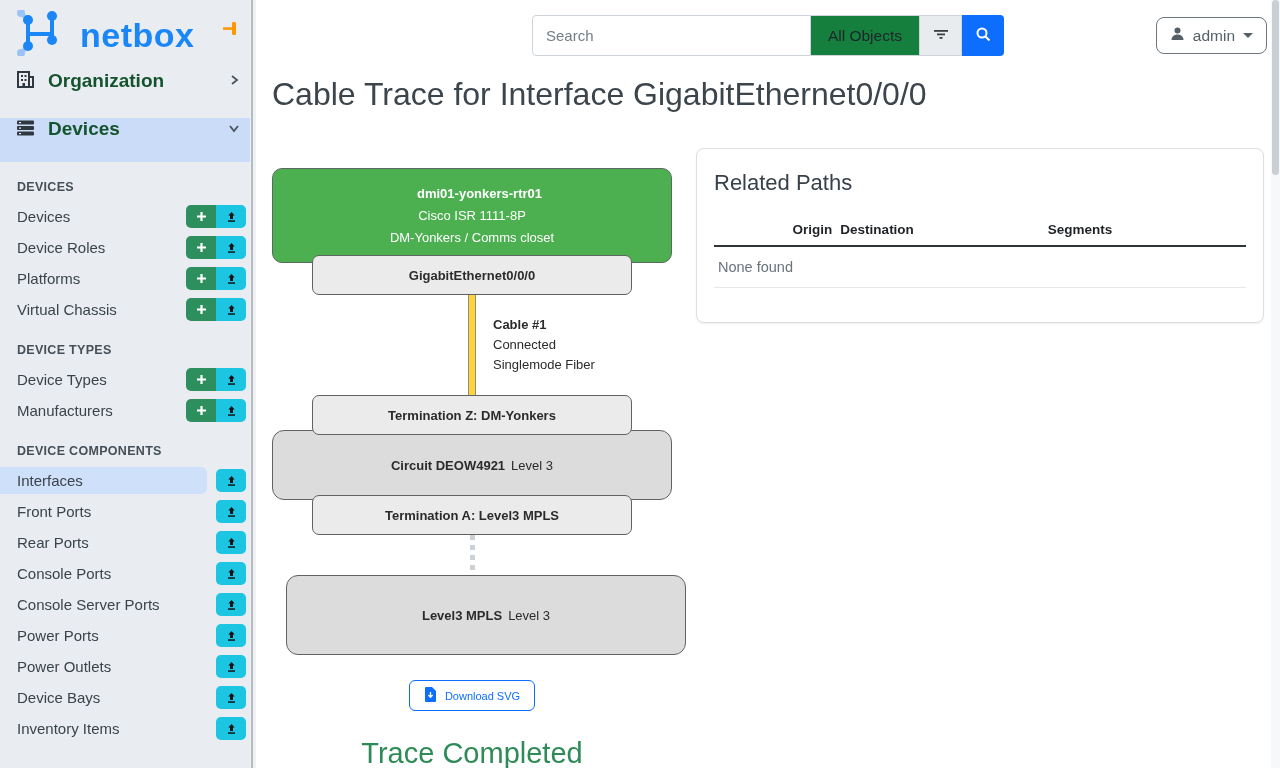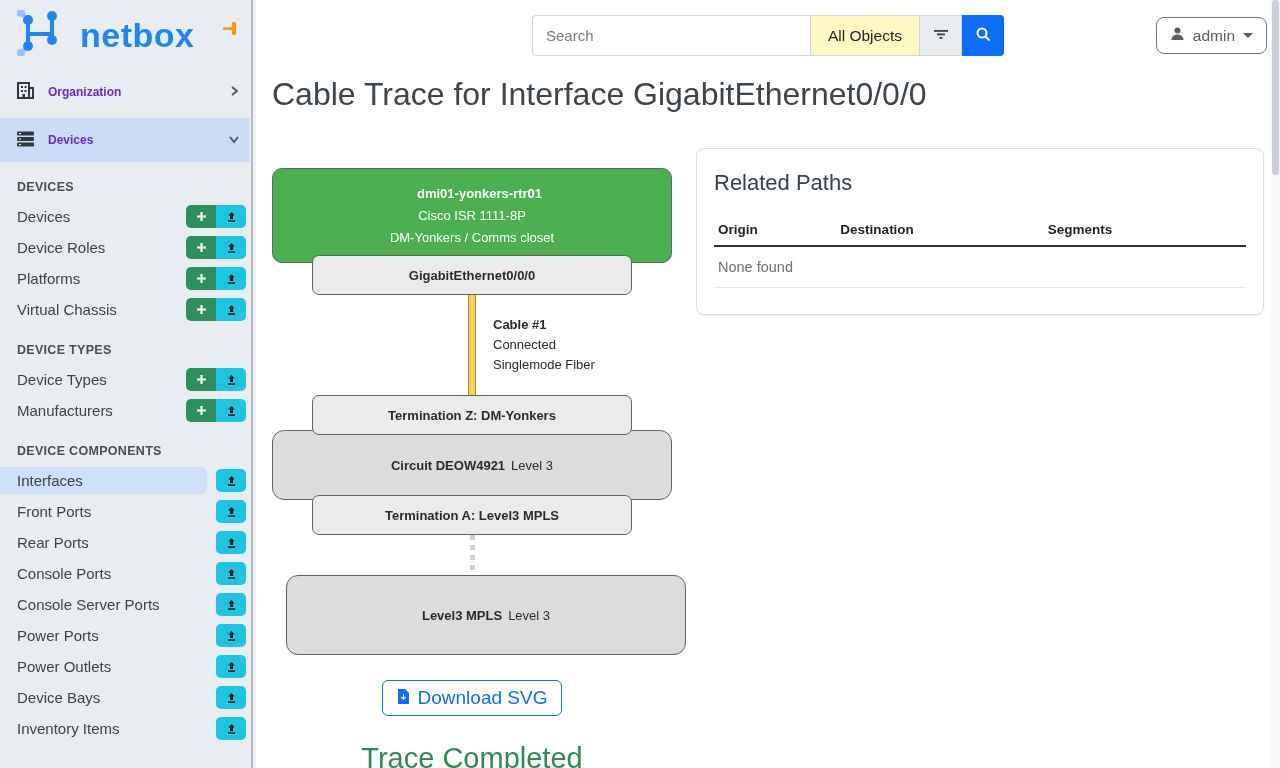--- a/index.html
+++ b/index.html
@@ -12,22 +12,22 @@
 
   
   .sidebar { width:256px; height:768px; background:#e9edf1; position:relative; flex:0 0 256px; }
   .sb-scroll { position:absolute; top:0; right:0; bottom:0; width:6px; background:#f0f2f4; }
   .sb-scroll .thumb { position:absolute; top:0; bottom:0; left:1px; width:2px; background:#b4bac0; }
 
   .logo-row { display:flex; align-items:center; padding:14px 16px 10px 16px; height:66px; }
   .wordmark { font-size:34px; font-weight:bold; color:#1b86f6; margin-left:12px; letter-spacing:.5px; }
   .pin { margin-left:auto; margin-top:-8px; cursor:pointer; }
 
-  .nav-item { height:44px; display:flex; align-items:center; padding:0 15px 0 16px;
-              font-size:12px; font-weight:bold; color:#6d28d9; cursor:pointer; margin-top:4px; }
+  .nav-item { height:44px; display:flex; align-items:flex-start; padding:0 15px 0 16px;
+              font-size:19px; font-weight:bold; color:#14532d; cursor:pointer; margin-top:4px; }
   .nav-item.active { background:#cbdcf9; }
   .nav-item .nav-label { margin-left:13px; }
   .nav-item .chev { margin-left:auto; }
 
   .section-header { font-size:12.5px; font-weight:bold; color:#454f58; letter-spacing:.3px;
                     padding-left:17px; margin:18px 0 7px 0; }
   .row { height:31px; display:flex; align-items:center; padding-left:17px; font-size:15px;
          color:#3a434b; position:relative; cursor:pointer; }
   .row.active::before { content:''; position:absolute; left:0; top:2px; bottom:2px; right:49px;
          background:#cfe0fb; border-radius:0 6px 6px 0; }
@@ -43,21 +43,21 @@
   .main { flex:1; position:relative; background:#fff; height:768px; overflow:hidden; }
   .main-scroll { position:absolute; top:0; right:0; bottom:0; width:9px; background:#f7f8f9; }
   .main-scroll .thumb { position:absolute; top:0; height:175px; left:1px; right:1px;
                         background:#c9cfd4; border-radius:4px; }
 
   .topbar { position:relative; padding-top:15px; height:56px; }
   .search-group { width:472px; margin:0 auto; display:flex; height:41px; }
   .search-input { flex:1; border:1px solid #ced4da; border-radius:4px 0 0 4px; padding:0 13px;
                   font-size:15px; font-family:"Liberation Sans",sans-serif; color:#212529; outline:none; }
   .search-input::placeholder { color:#757d85; }
-  .scope-btn { border:1px solid #ced4da; border-left:none; background:#fef9c3; color:#1f242a;
+  .scope-btn { border:1px solid #ced4da; border-left:none; background:#15803d; color:#1f242a;
                font-size:15.5px; padding:0 17px; cursor:pointer; font-family:"Liberation Sans",sans-serif; }
   .filter-btn { border:1px solid #ced4da; border-left:none; background:#e9ecef; width:42px;
                 display:flex; align-items:center; justify-content:center; cursor:pointer; }
   .go-btn { border:none; background:#0d6efd; width:42px; border-radius:0 4px 4px 0;
             display:flex; align-items:center; justify-content:center; cursor:pointer; }
 
   .user-btn { position:absolute; right:13px; top:17px; height:37px; display:flex; align-items:center;
               gap:8px; border:1px solid #6e7780; border-radius:8px; background:#fff; padding:0 13px;
               color:#565f68; font-size:15.5px; cursor:pointer; font-family:"Liberation Sans",sans-serif; }
   .caret-down { width:0; height:0; border-left:5px solid transparent; border-right:5px solid transparent;
@@ -86,32 +86,32 @@
   .cable-name { font-weight:bold; }
   .big-box { width:400px; background:#dcdcdc; border:1px solid #626262; border-radius:12px;
              display:flex; flex-direction:row; align-items:center; justify-content:center; gap:6px;
              font-size:13px; color:#2b2b2b; position:relative; z-index:2; }
   .circuit-box { height:70px; margin-top:-5px; margin-bottom:-5px; }
   .far-box { height:80px;margin-left:28px; }
   .bold-line { font-weight:bold; }
   .dotted-link { height:40px; width:5px;
                  background:repeating-linear-gradient(to bottom,#ccd1d6 0 5px,transparent 5px 10px); }
   .dl-btn { margin-top:25px; display:inline-flex; align-items:center; gap:8px; border:1px solid #0d6efd;
-            color:#0d6efd; background:#fff; border-radius:6px; padding:6px 14px; font-size:19px;
+            color:#0d6efd; background:#fff; border-radius:6px; padding:6px 14px; font-size:11px;
             cursor:pointer; font-family:"Liberation Sans",sans-serif; }
   .trace-status { margin-top:26px; font-size:29px; color:#2e8b57; }
 
   
   .paths-card { flex:1; margin-left:24px; background:#fff; border:1px solid #dcdfe3; border-radius:8px;
-                box-shadow:0 1px 2px rgba(0,0,0,.07); padding:17px 17px 26px 17px; align-self:flex-start; }
+                box-shadow:0 1px 2px rgba(0,0,0,.07); padding:17px 17px 34px 17px; align-self:flex-start; }
   .paths-title { font-size:22px; font-weight:400; color:#37414b; margin:4px 0 18px 0; }
   .paths-table { width:100%; border-collapse:collapse; }
   .paths-table th { text-align:left; font-size:13.5px; color:#1f2327; padding:8px 4px;
                     border-bottom:2px solid #30353a; }
-  .paths-table th.c0 { width:23%; } .paths-table th.c1 { width:39%; }
+  .paths-table th.c0 { width:23%;text-align:right; } .paths-table th.c1 { width:39%; }
   .paths-table td { font-size:14.5px; color:#6a737c; padding:12px 4px; border-bottom:1px solid #e5e8eb; }
 </style>
 </head>
 <body>
 
 <div class="sidebar">
   <div class="logo-row">
     <span>
       <svg width="52" height="46" viewBox="0 0 52 46">
         <line x1="12" y1="10" x2="12" y2="36" stroke="#1b86f6" stroke-width="4"></line>

